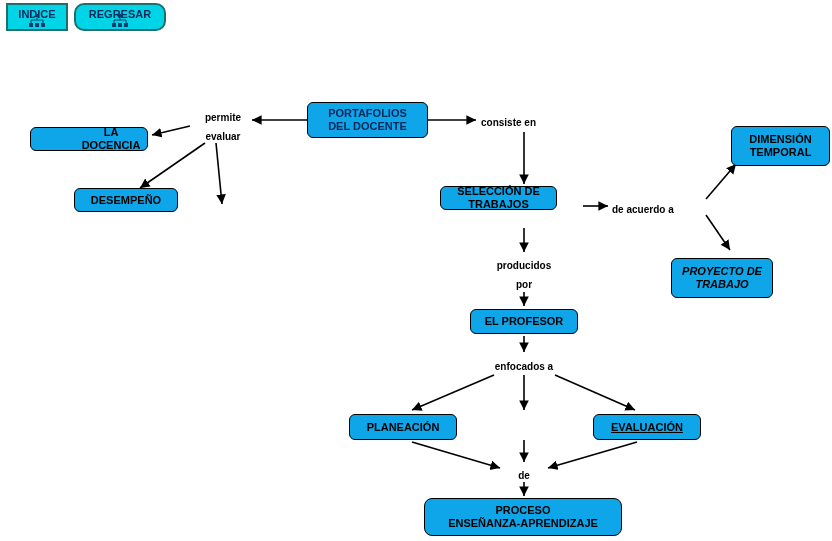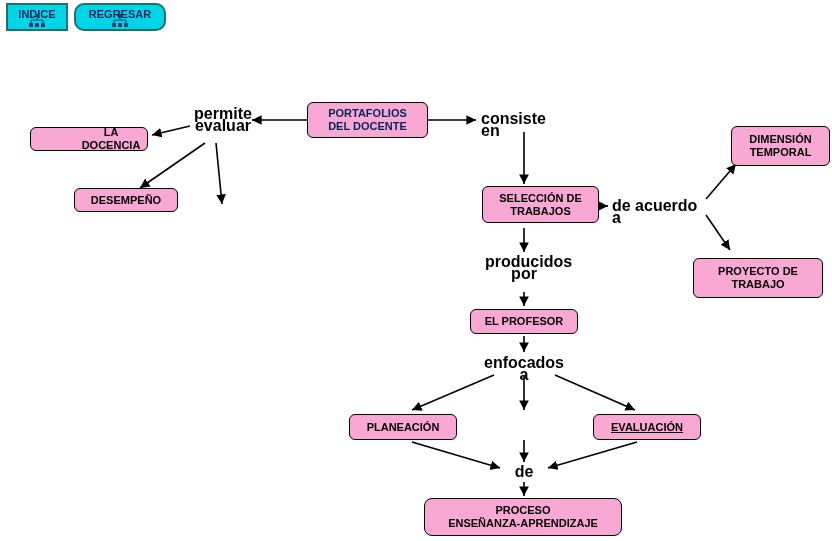--- a/index.html
+++ b/index.html
@@ -23,42 +23,42 @@
   svg#edges {
     position: absolute;
     left: 0; top: 0;
     width: 832px;
     height: 541px;
     pointer-events: none;
   }
   .node {
     position: absolute;
     box-sizing: border-box;
-    background: #f9a8d4;
+    background: #0ea5e9;
     border: 1px solid #000000;
     border-radius: 6px;
     color: #000000;
     font-size: 11px;
     font-weight: bold;
     text-align: center;
     display: flex;
     align-items: center;
     justify-content: center;
     line-height: 13px;
     padding: 2px 4px;
     white-space: pre-line;
     z-index: 3;
   }
   .label {
     position: absolute;
-    font-size: 16px;
+    font-size: 10px;
     font-weight: bold;
     color: #000000;
     text-align: center;
-    line-height: 12px;
+    line-height: 19px;
     white-space: pre-line;
     z-index: 3;
   }
   
   .btn {
     position: absolute;
     box-sizing: border-box;
     background: #00d5e8;
     border: 2px solid #1f6f6f;
     color: #00275a;
@@ -162,31 +162,31 @@
 
   <div class="node" style="left:30px; top:127px; width:118px; height:24px;padding-left:48px;">
     <span>LA DOCENCIA</span>
   </div>
 
   <div class="node" style="left:74px; top:188px; width:104px; height:24px;">
     <span>DESEMPEÑO</span>
   </div>
 
 
-  <div class="node" style="left:482px; top:186px; width:117px; height:37px;">
+  <div class="node" style="left:440px; top:186px; width:117px; height:24px;">
     <span>SELECCIÓN DE
 TRABAJOS</span>
   </div>
 
   <div class="node" style="left:731px; top:126px; width:99px; height:40px;">
     <span>DIMENSIÓN
 TEMPORAL</span>
   </div>
 
-  <div class="node" style="left:693px; top:258px; width:130px; height:40px;">
+  <div class="node" style="left:671px; top:258px; width:102px; height:40px;font-style:italic;">
     <span>PROYECTO DE
 TRABAJO</span>
   </div>
 
   <div class="node" style="left:470px; top:309px; width:108px; height:25px;">
     <span>EL PROFESOR</span>
   </div>
 
   <div class="node" style="left:349px; top:414px; width:108px; height:26px;text-align:center;">
     <span>PLANEACIÓN</span>

